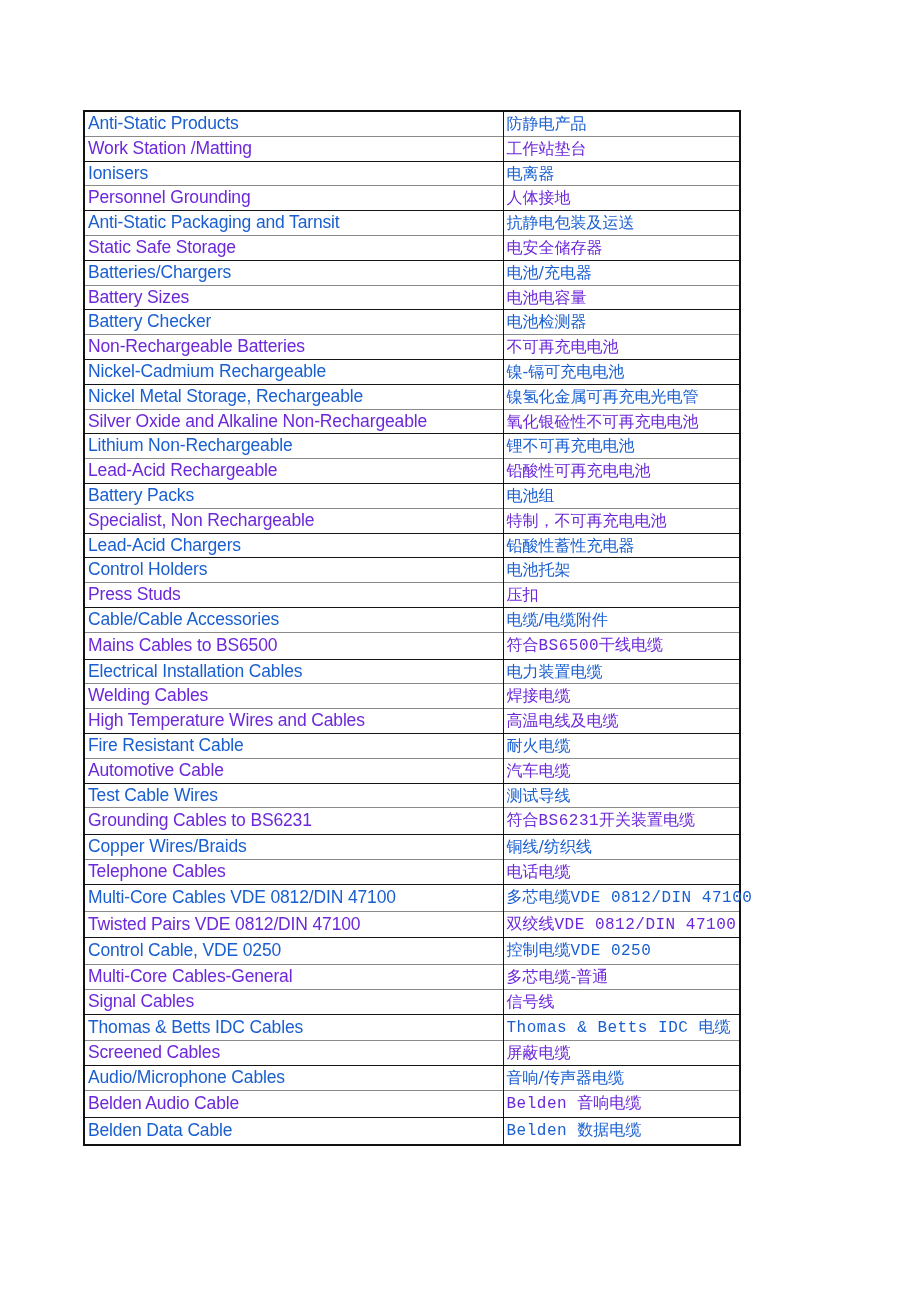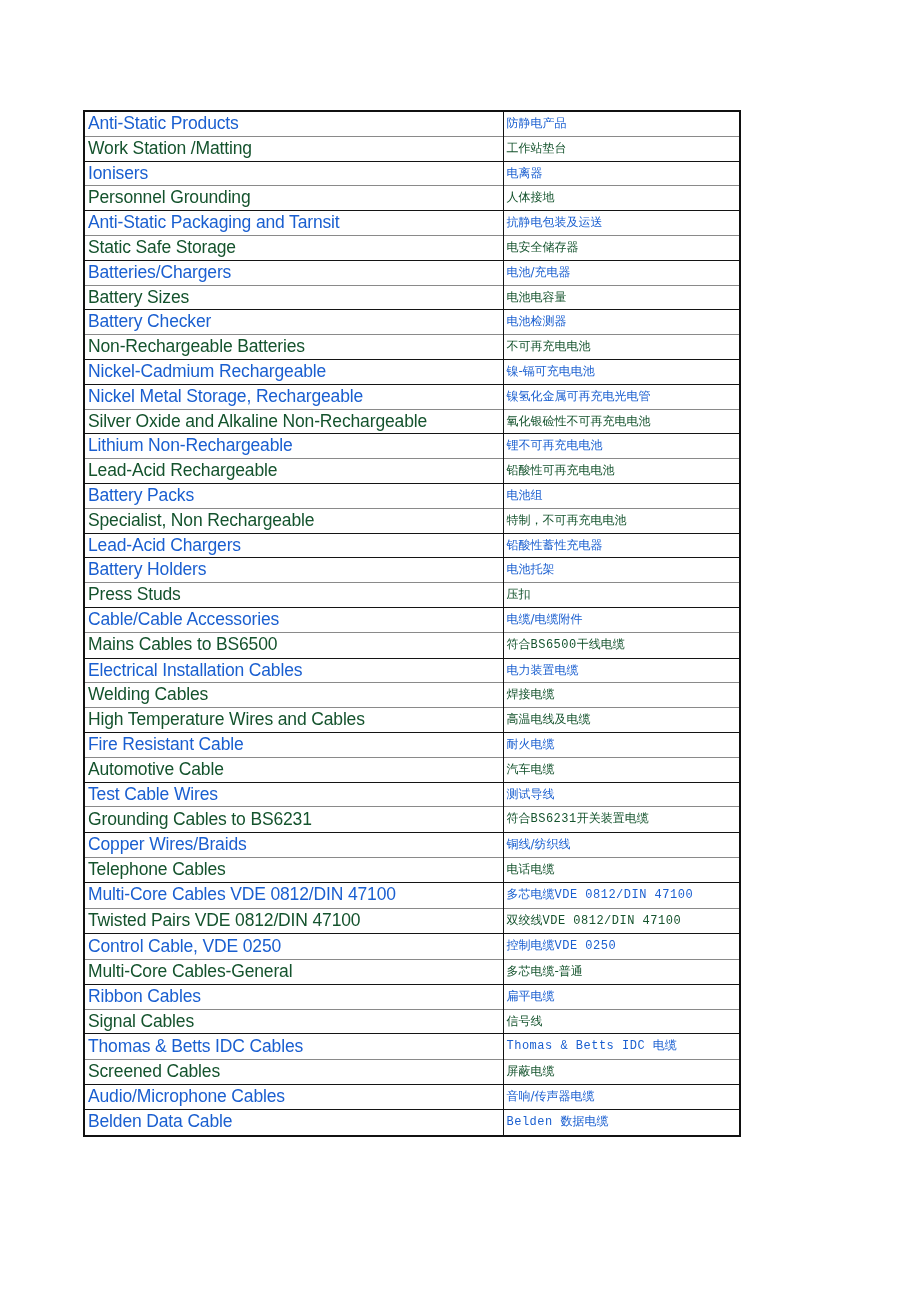--- a/index.html
+++ b/index.html
@@ -52,38 +52,38 @@
   }
 
   
   #bilingual-table td.en {
     border-right: 1.5px solid #111111;
     font-size: 17.5px;
     letter-spacing: -0.15px;
   }
 
   #bilingual-table td.zh {
-    font-size: 12px;
+    font-size: 16px;
     font-family: "DejaVu Sans", "Liberation Sans", sans-serif;
     letter-spacing: 0px;
   }
 
   
   #bilingual-table tr.r-blue td {
     border-top: 1.6px solid #141414;
   }
   #bilingual-table tr.r-salmon td {
     border-top: 1px solid #8a8a8a;
   }
   #bilingual-table tr:first-child td {
     border-top: none;
   }
 
   .t-blue   { color: #1a5fd0; }
-  .t-salmon { color: #14532d; }
+  .t-salmon { color: #6d28d9; }
 
   
   .zh .serif {
     font-family: Liberation Mono, monospace;
     letter-spacing: 0.5px;
   }
 </style>
 </head>
 <body>
 
@@ -160,21 +160,21 @@
         </tr>
         <tr class="r-salmon">
           <td class="en t-salmon">Specialist, Non Rechargeable</td>
           <td class="zh t-salmon">特制，不可再充电电池</td>
         </tr>
         <tr class="r-blue">
           <td class="en t-blue">Lead-Acid Chargers</td>
           <td class="zh t-blue">铅酸性蓄性充电器</td>
         </tr>
         <tr class="r-blue">
-          <td class="en t-blue">Battery Holders</td>
+          <td class="en t-blue">Control Holders</td>
           <td class="zh t-blue">电池托架</td>
         </tr>
         <tr class="r-salmon">
           <td class="en t-salmon">Press Studs</td>
           <td class="zh t-salmon">压扣</td>
         </tr>
         <tr class="r-blue">
           <td class="en t-blue">Cable/Cable Accessories</td>
           <td class="zh t-blue">电缆/电缆附件</td>
         </tr>
@@ -227,39 +227,39 @@
           <td class="zh t-salmon">双绞线<span class="serif">VDE 0812/DIN 47100</span></td>
         </tr>
         <tr class="r-blue">
           <td class="en t-blue">Control Cable, VDE 0250</td>
           <td class="zh t-blue">控制电缆<span class="serif">VDE 0250</span></td>
         </tr>
         <tr class="r-salmon">
           <td class="en t-salmon">Multi-Core Cables-General</td>
           <td class="zh t-salmon">多芯电缆-普通</td>
         </tr>
-        <tr class="r-blue">
-          <td class="en t-blue">Ribbon Cables</td>
-          <td class="zh t-blue">扁平电缆</td>
-        </tr>
         <tr class="r-salmon">
           <td class="en t-salmon">Signal Cables</td>
           <td class="zh t-salmon">信号线</td>
         </tr>
         <tr class="r-blue">
           <td class="en t-blue">Thomas &amp; Betts IDC Cables</td>
           <td class="zh t-blue"><span class="serif">Thomas &amp; Betts IDC </span>电缆</td>
         </tr>
         <tr class="r-salmon">
           <td class="en t-salmon">Screened Cables</td>
           <td class="zh t-salmon">屏蔽电缆</td>
         </tr>
         <tr class="r-blue">
           <td class="en t-blue">Audio/Microphone Cables</td>
           <td class="zh t-blue">音响/传声器电缆</td>
+        </tr>
+        <tr class="r-salmon">
+          <td class="en t-salmon">Belden Audio Cable</td>
+          <td class="zh t-salmon"><span class="serif">Belden </span>音响电缆</td>
         </tr>
         <tr class="r-blue">
           <td class="en t-blue">Belden Data Cable</td>
           <td class="zh t-blue"><span class="serif">Belden </span>数据电缆</td>
         </tr>
       </tbody>
   </table>
 </div>
 
 </body></html>

